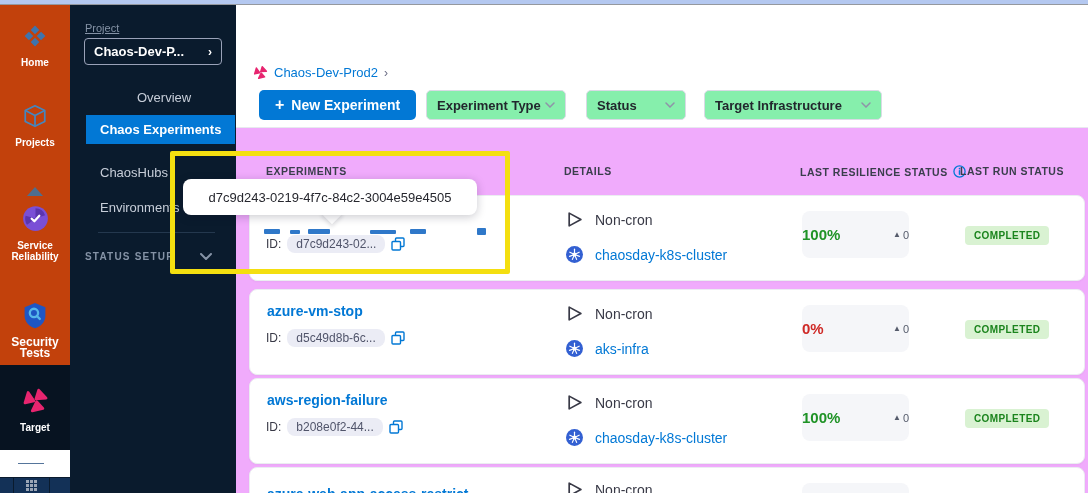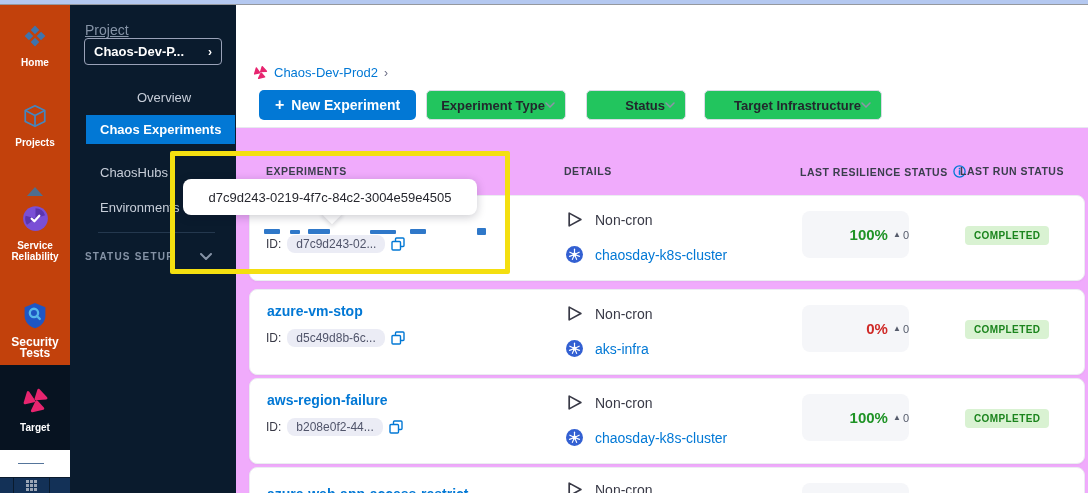--- a/index.html
+++ b/index.html
@@ -16,55 +16,55 @@
   .rail-item .lbl { display:block; color:#fff; font-size:10px; font-weight:600; line-height:11px; margin-top:4px; }
   .rail-sel { position:absolute; left:0; top:360px; width:70px; height:85px; background:#071321; }
   .rail-divider { position:absolute; left:18px; top:458px; width:26px; height:0; border-top:1px solid #55759b; }
   .rail-bottombar { position:absolute; left:0; top:472px; width:70px; height:16px; background:#133157; border-top:1px solid #0a1b2e; display:flex; align-items:center; }
   .rail-bottombar .seg { height:100%; border-right:1px solid #0a1b2e; display:flex; align-items:center; justify-content:center; }
   .grid-icon { display:grid; grid-template-columns:repeat(3,3px); grid-gap:1px; }
   .grid-icon i { width:3px; height:3px; background:#9aa5b5; display:block; }
 
   
   .sidebar { position:absolute; left:70px; top:5px; width:165px; height:488px; background:#0a1b2d; z-index:19; }
-  .sb-project-label { position:absolute; left:15px; top:17px; color:#8593a6; font-size:14px;text-decoration:underline; }
+  .sb-project-label { position:absolute; left:15px; top:17px; color:#8593a6; font-size:11px;text-decoration:underline; }
   .sb-selector { position:absolute; left:14px; top:33px; width:138px; height:27px; border:1px solid #9aa2b8; border-radius:4px; display:flex; align-items:center; justify-content:space-between; padding:0 9px; cursor:pointer; }
   .sb-selector .nm { color:#fff; font-size:13px; font-weight:700; }
   .sb-selector .ar { color:#fff; font-size:12px; font-weight:700; }
   .sb-item { position:absolute; left:30px; color:#c7ced9; font-size:13px; cursor:pointer; white-space:nowrap; }
   .sb-item-sel { position:absolute; left:16px; top:110px; width:149px; height:29px; background:#0278d5; display:flex; align-items:center; padding-left:14px; color:#fff; font-size:13px; font-weight:700; cursor:pointer; white-space:nowrap; }
   .sb-divider { position:absolute; left:28px; top:227px; width:117px; border-top:1px solid #24384e; }
   .sb-setup { position:absolute; left:15px; top:246px; color:#8593a6; font-size:10px; font-weight:700; letter-spacing:1.2px; cursor:pointer; display:flex; align-items:center; gap:26px; }
 
   
   .content { position:absolute; left:235px; top:5px; width:853px; height:488px; background:#fff; border-left:1px solid #0a1b2d; }
   .crumb-row { position:absolute; left:17px; top:12px; display:flex; align-items:center; gap:6px; }
   .crumb-link { color:#0278d5; font-size:13px; cursor:pointer; }
   .crumb-sep { color:#6b6d85; font-size:12px; }
   .page-title { position:absolute; left:17px; top:33px; font-size:20px; font-weight:700; color:#22272d; }
   .header-band { position:absolute; left:0; top:0; width:853px; height:77px; border-bottom:1px solid #eceef2; background:#fff;margin-top:48px; }
 
   .toolbar { position:absolute; left:0; top:77px; width:853px; height:46px; border-bottom:1px solid #e7e9ee; background:#fff; }
   .btn-new { position:absolute; left:23px; top:8px; height:30px; padding:0 16px; background:#0278d5; border:none; border-radius:5px; color:#fff; font-size:14px; font-weight:700; font-family:inherit; display:flex; align-items:center; gap:7px; cursor:pointer; }
   .btn-new .plus { font-size:16px; font-weight:700; }
-  .filter { position:absolute; top:8px; height:30px; background:#22c55e; border:1px solid #d9dae5; border-radius:5px; display:flex; align-items:center; justify-content:flex-end; padding:0 10px; font-size:13px; font-weight:600; color:#22272d; cursor:pointer; }
+  .filter { position:absolute; top:8px; height:30px; background:#86efac; border:1px solid #d9dae5; border-radius:5px; display:flex; align-items:center; justify-content:space-between; padding:0 10px; font-size:13px; font-weight:600; color:#22272d; cursor:pointer; }
 
   .table-area { position:absolute; left:0; top:123px; width:955px; height:365px; background:#f0abfc; }
   .col-h { position:absolute; top:37px; font-size:10.5px; font-weight:700; letter-spacing:.5px; color:#3a3e4c; display:flex; align-items:center; gap:5px; white-space:nowrap; }
 
   .card { position:absolute; left:13px; width:836px; height:86px; background:#fff; border:1px solid #ebedf1; border-radius:8px; box-shadow:0 1px 2px rgba(40,41,61,.04); }
   .exp-name { position:absolute; left:17px; top:13px; font-size:14px; font-weight:600; color:#0278d5; cursor:pointer; white-space:nowrap; }
   .id-row { position:absolute; left:16px; top:39px; display:flex; align-items:center; gap:6px; }
   .id-label { font-size:12px; color:#383946; }
   .id-chip { background:#ebecf5; border-radius:8px; padding:2px 9px; font-size:12px; color:#50546a; white-space:nowrap; }
   .copy-btn { cursor:pointer; display:flex; align-items:center; }
   .det-icon { position:absolute; left:316px; display:flex; }
   .det-text { position:absolute; left:345px; font-size:14px; color:#383946; white-space:nowrap; }
   .infra-link { position:absolute; left:345px; font-size:14px; color:#0278d5; cursor:pointer; white-space:nowrap; }
-  .score-chip { position:absolute; left:552px; top:15px; width:107px; height:47px; background:#f5f6f9; border-radius:8px; display:flex; align-items:center; justify-content:flex-end; gap:5px; }
+  .score-chip { position:absolute; left:552px; top:15px; width:107px; height:47px; background:#f5f6f9; border-radius:8px; display:flex; align-items:center; justify-content:space-between; gap:5px; }
   .score-val { font-size:15px; font-weight:700; }
   .score-delta { font-size:11px; color:#555b6b; display:flex; align-items:center; gap:2px; }
   .score-delta .tri { font-size:8px; color:#555b6b; }
   .badge { position:absolute; left:715px; top:30px; background:#d9f2d2; color:#1b841d; font-size:10px; font-weight:700; letter-spacing:.4px; padding:4px 9px; border-radius:4px; white-space:nowrap; }
 
   .green { color:#1f9326; } .red { color:#cf2a27; }
 
   
   .frag { position:absolute; background:#2f78c9; border-radius:1px; }
 

